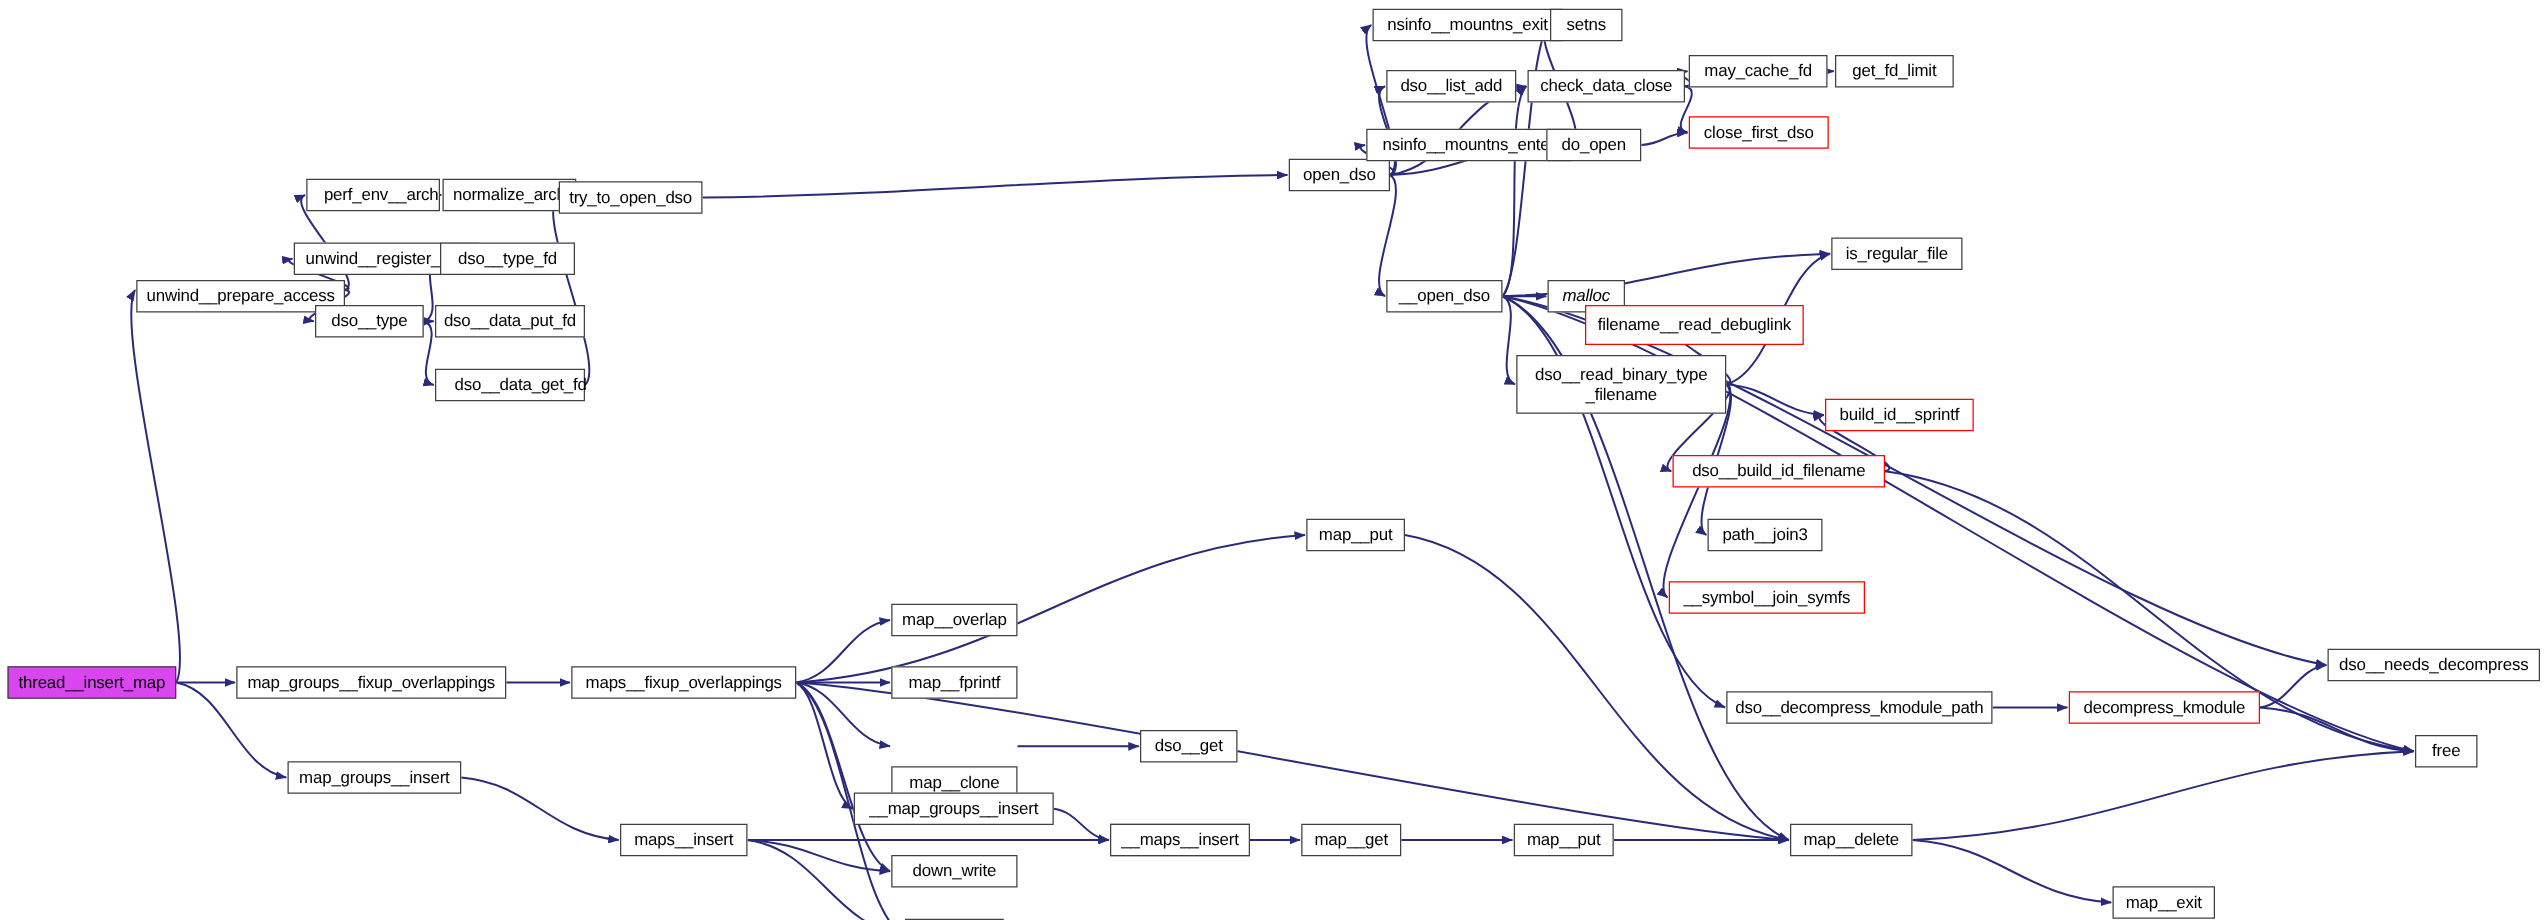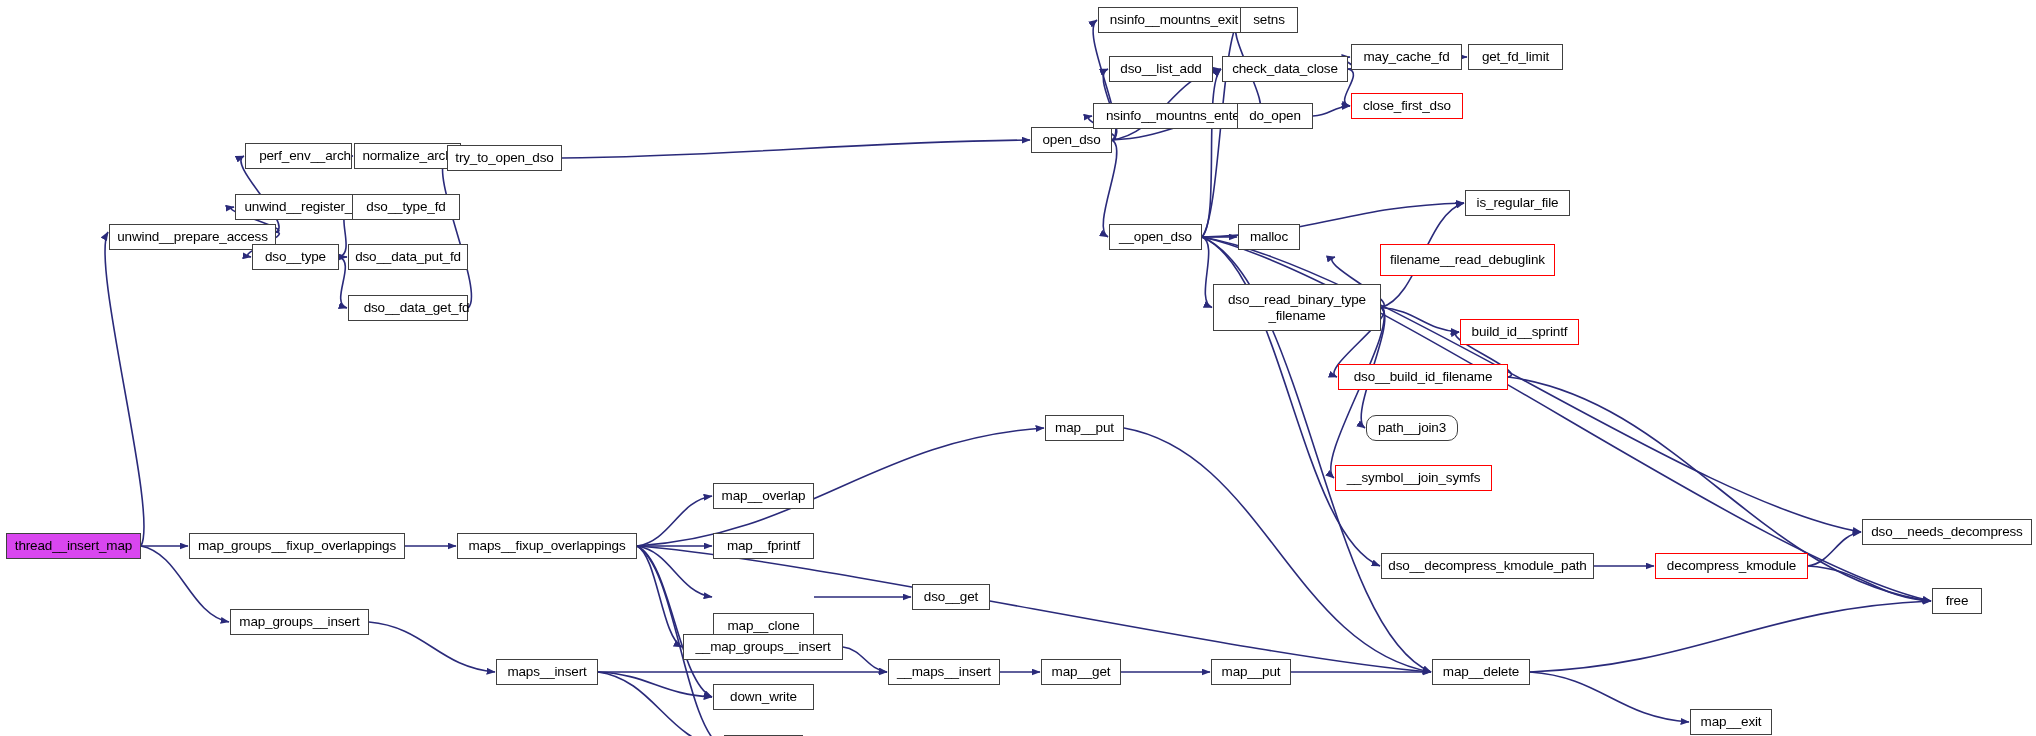--- a/index.html
+++ b/index.html
@@ -138,28 +138,28 @@
       <div class="node" style="left: 1098px; top: 7px; width: 152px; height: 26px;">nsinfo__mountns_exit</div>
       <div class="node" style="left: 1240px; top: 7px; width: 58px; height: 26px;">setns</div>
       <div class="node" style="left: 1109px; top: 56px; width: 104px; height: 26px;">dso__list_add</div>
       <div class="node" style="left: 1093px; top: 103px; width: 164px; height: 26px;">nsinfo__mountns_enter</div>
       <div class="node" style="left: 1222px; top: 56px; width: 126px; height: 26px;">check_data_close</div>
       <div class="node" style="left: 1237px; top: 103px; width: 76px; height: 26px;">do_open</div>
       <div class="node" style="left: 1351px; top: 44px; width: 111px; height: 26px;">may_cache_fd</div>
       <div class="node" style="left: 1468px; top: 44px; width: 95px; height: 26px;">get_fd_limit</div>
       <div class="node red" style="left: 1351px; top: 93px; width: 112px; height: 26px;">close_first_dso</div>
       <div class="node" style="left: 1109px; top: 224px; width: 93px; height: 26px;">__open_dso</div>
-      <div class="node" style="left: 1238px; top: 224px; width: 62px; height: 26px;">malloc</div>
+      <div class="node" style="left: 1238px; top: 224px; width: 62px; height: 26px; font-style: italic;">malloc</div>
       <div class="node" style="left: 1465px; top: 190px; width: 105px; height: 26px;">is_regular_file</div>
-      <div class="node red" style="left: 1380px; top: 244px; width: 175px; height: 32px;">filename__read_debuglink</div>
+      <div class="node red" style="left: 1268px; top: 244px; width: 175px; height: 32px;">filename__read_debuglink</div>
       <div class="node" style="left: 1213px; top: 284px; width: 168px; height: 47px;">dso__read_binary_type
 _filename</div>
       <div class="node red" style="left: 1460px; top: 319px; width: 119px; height: 26px;">build_id__sprintf</div>
       <div class="node red" style="left: 1338px; top: 364px; width: 170px; height: 26px;">dso__build_id_filename</div>
-      <div class="node" style="left: 1366px; top: 415px; width: 92px; height: 26px; border-radius: 10px;">path__join3</div>
+      <div class="node" style="left: 1366px; top: 415px; width: 92px; height: 26px;">path__join3</div>
       <div class="node red" style="left: 1335px; top: 465px; width: 157px; height: 26px;">__symbol__join_symfs</div>
       <div class="node" style="left: 1045px; top: 415px; width: 79px; height: 26px;">map__put</div>
       <div class="node" style="left: 1381px; top: 553px; width: 213px; height: 26px;">dso__decompress_kmodule_path</div>
       <div class="node red" style="left: 1655px; top: 553px; width: 153px; height: 26px;">decompress_kmodule</div>
       <div class="node" style="left: 1862px; top: 519px; width: 170px; height: 26px; text-align: right;">dso__needs_decompress</div>
       <div class="node" style="left: 1932px; top: 588px; width: 50px; height: 26px;">free</div>
       <div class="node" style="left: 1432px; top: 659px; width: 98px; height: 26px;">map__delete</div>
       <div class="node" style="left: 1690px; top: 709px; width: 82px; height: 26px;">map__exit</div>
       <div class="node" style="left: 888px; top: 659px; width: 112px; height: 26px;">__maps__insert</div>
       <div class="node" style="left: 1041px; top: 659px; width: 80px; height: 26px;">map__get</div>

